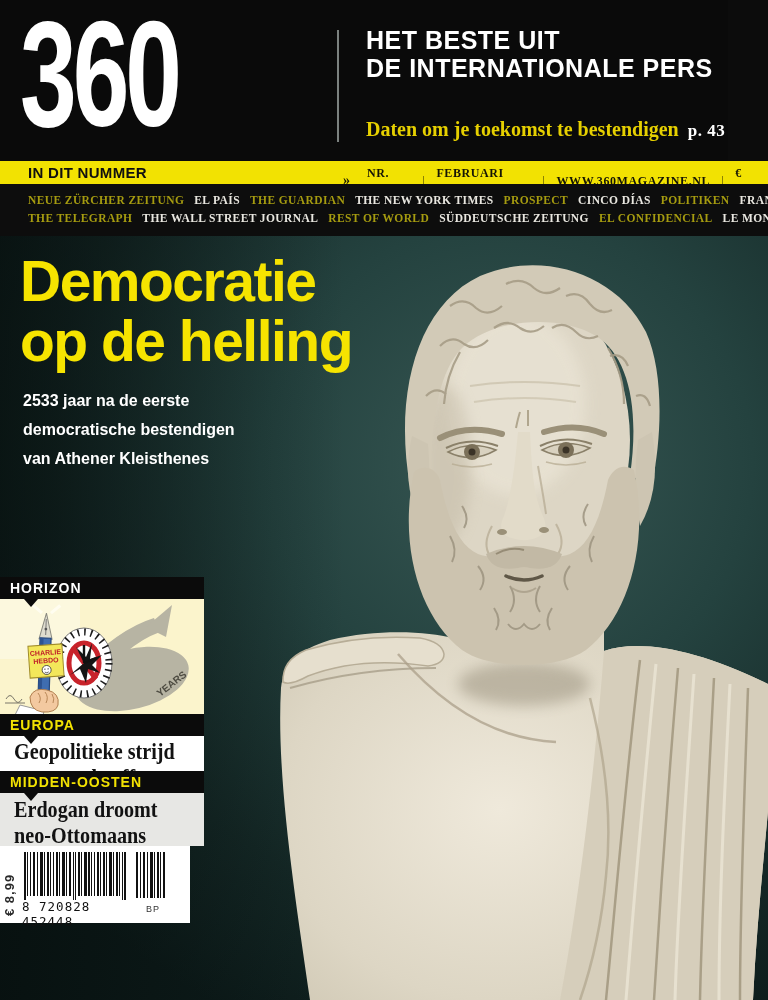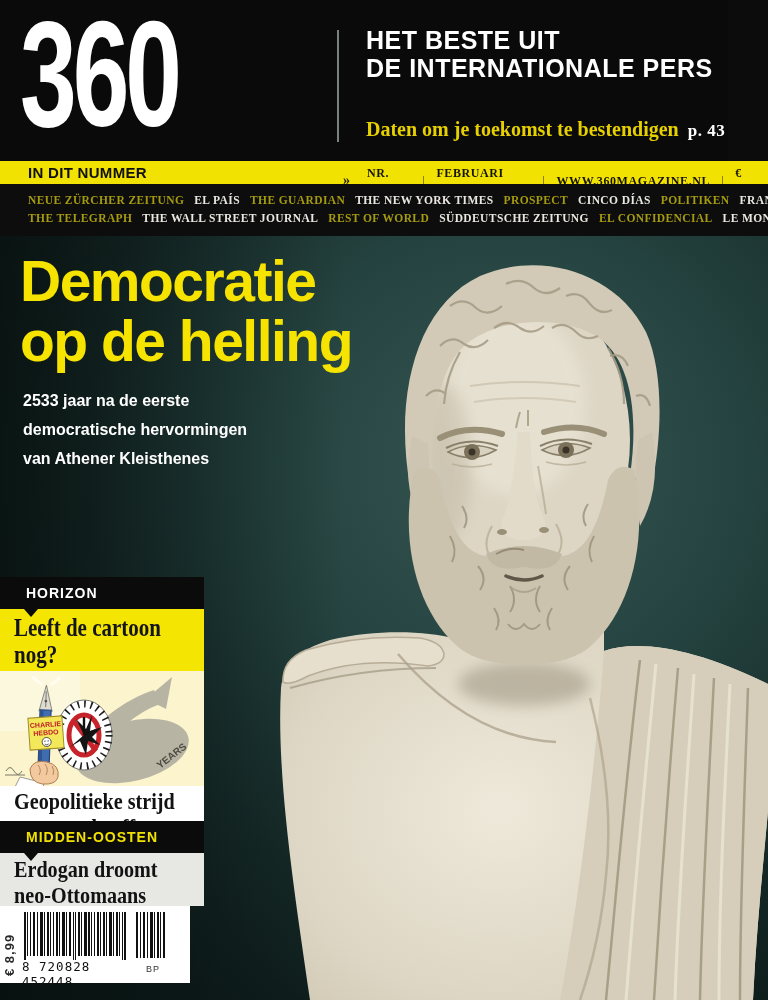--- a/index.html
+++ b/index.html
@@ -37,22 +37,22 @@
   
   .scene{position:absolute;top:236px;left:0;width:768px;height:764px;text-decoration:underline;}
   .scene svg{position:absolute;top:0;left:0;}
   .headline{position:absolute;left:20px;top:15px;color:#f6e400;font-weight:bold;
             font-size:57px;line-height:60px;letter-spacing:-1.5px;}
   .subtitle{position:absolute;left:23px;top:150px;color:#ffffff;font-weight:bold;
             font-size:16px;line-height:29px;}
 
   
   .rail{position:absolute;left:0;top:577px;width:204px;}
-  .kicker{position:relative;height:32px;background:#0b0b0b;color:#fff;display:flex;align-items:center;
-          font-size:14px;font-weight:bold;letter-spacing:1px;padding-left:26px;}
+  .kicker{position:relative;height:22px;background:#0b0b0b;color:#fff;display:flex;align-items:center;
+          font-size:14px;font-weight:bold;letter-spacing:1px;padding-left:10px;}
   .kicker.yel{color:#f2e202;}
   .kicker::after{content:"";position:absolute;top:100%;left:24px;
                  border:7px solid transparent;border-top:8px solid #0b0b0b;border-bottom:none;z-index:3;}
   .box{box-sizing:border-box;padding:5px 14px 3px;}
   .box h3{margin:0;font-family:"Liberation Serif",serif;font-weight:bold;font-size:25px;line-height:27px;
           transform:scaleX(.84);transform-origin:left top;white-space:nowrap;}
   .box-yellow{background:#f5e502;height:62px;}
   .box-yellow h3{color:#14151c;}
   .box-white{background:#ffffff;height:35px;padding-top:2px;}
   .box-white h3{color:#121212;font-size:24px;line-height:26px;}
@@ -235,35 +235,29 @@
       <path d="M506,340 Q524,348 542,340" stroke="#5f5747" stroke-width="3.5" stroke-linecap="round" fill="none"></path>
       <path d="M512,352 q12,8 24,0" stroke="#a89e88" stroke-width="2" fill="none" opacity="0.8"></path>
     </svg>
 
     <div class="headline">
       <div>Democratie</div>
       <div>op de helling</div>
     </div>
     <div class="subtitle">
       <div>2533 jaar na de eerste</div>
-      <div>democratische hervormingen</div>
+      <div>democratische bestendigen</div>
       <div>van Athener Kleisthenes</div>
     </div>
   </div>
 
   <aside class="rail">
 
     <section>
       <div class="kicker">HORIZON</div>
-      <div class="box box-yellow">
-        <h3>
-          <span>Leeft de cartoon</span><br>
-          <span>nog?</span>
-        </h3>
-      </div>
       <div class="cartoon">
         <svg width="204" height="115" viewBox="0 0 204 115" aria-hidden="true">
           <rect width="204" height="115" fill="#fbf4cc"></rect>
           <rect width="80" height="60" fill="#fdf9e2" opacity="0.8"></rect>
 
           <g fill="#b2afa0" opacity="0.92">
             <ellipse cx="132" cy="80" rx="58" ry="30" transform="rotate(-14 132 80)"></ellipse>
             <path d="M78,72 Q118,30 154,19 L160,33 Q124,46 94,90 Z"></path>
             <path d="M146,28 L172,6 L166,38 Z"></path>
           </g>
@@ -300,20 +294,21 @@
           <path d="M20,106 L44,112 L40,130 L12,122 Z" fill="#ffffff" stroke="#999" stroke-width="1"></path>
           <path d="M30,98 Q34,88 47,91 Q60,94 58,106 Q56,114 42,113 Q30,111 30,98 Z" fill="#f3c9a0" stroke="#b07f4f" stroke-width="1"></path>
           <path d="M38,94 q4,5 1,10 M45,93 q4,5 1,11 M52,95 q3,5 1,9" stroke="#b07f4f" stroke-width="0.9" fill="none"></path>
 
           <path d="M6,100 q4,-7 8,0 q4,7 8,0 M5,104 h20" stroke="#7a776a" stroke-width="1" fill="none"></path>
         </svg>
       </div>
     </section>
 
     <section>
+      <div class="kicker yel">EUROPA</div>
       <div class="box box-white">
         <h3>
           <span>Geopolitieke strijd</span><br>
           <span>om grondstoffen</span>
         </h3>
       </div>
     </section>
 
     <section>
       <div class="kicker yel">MIDDEN-OOSTEN</div>

